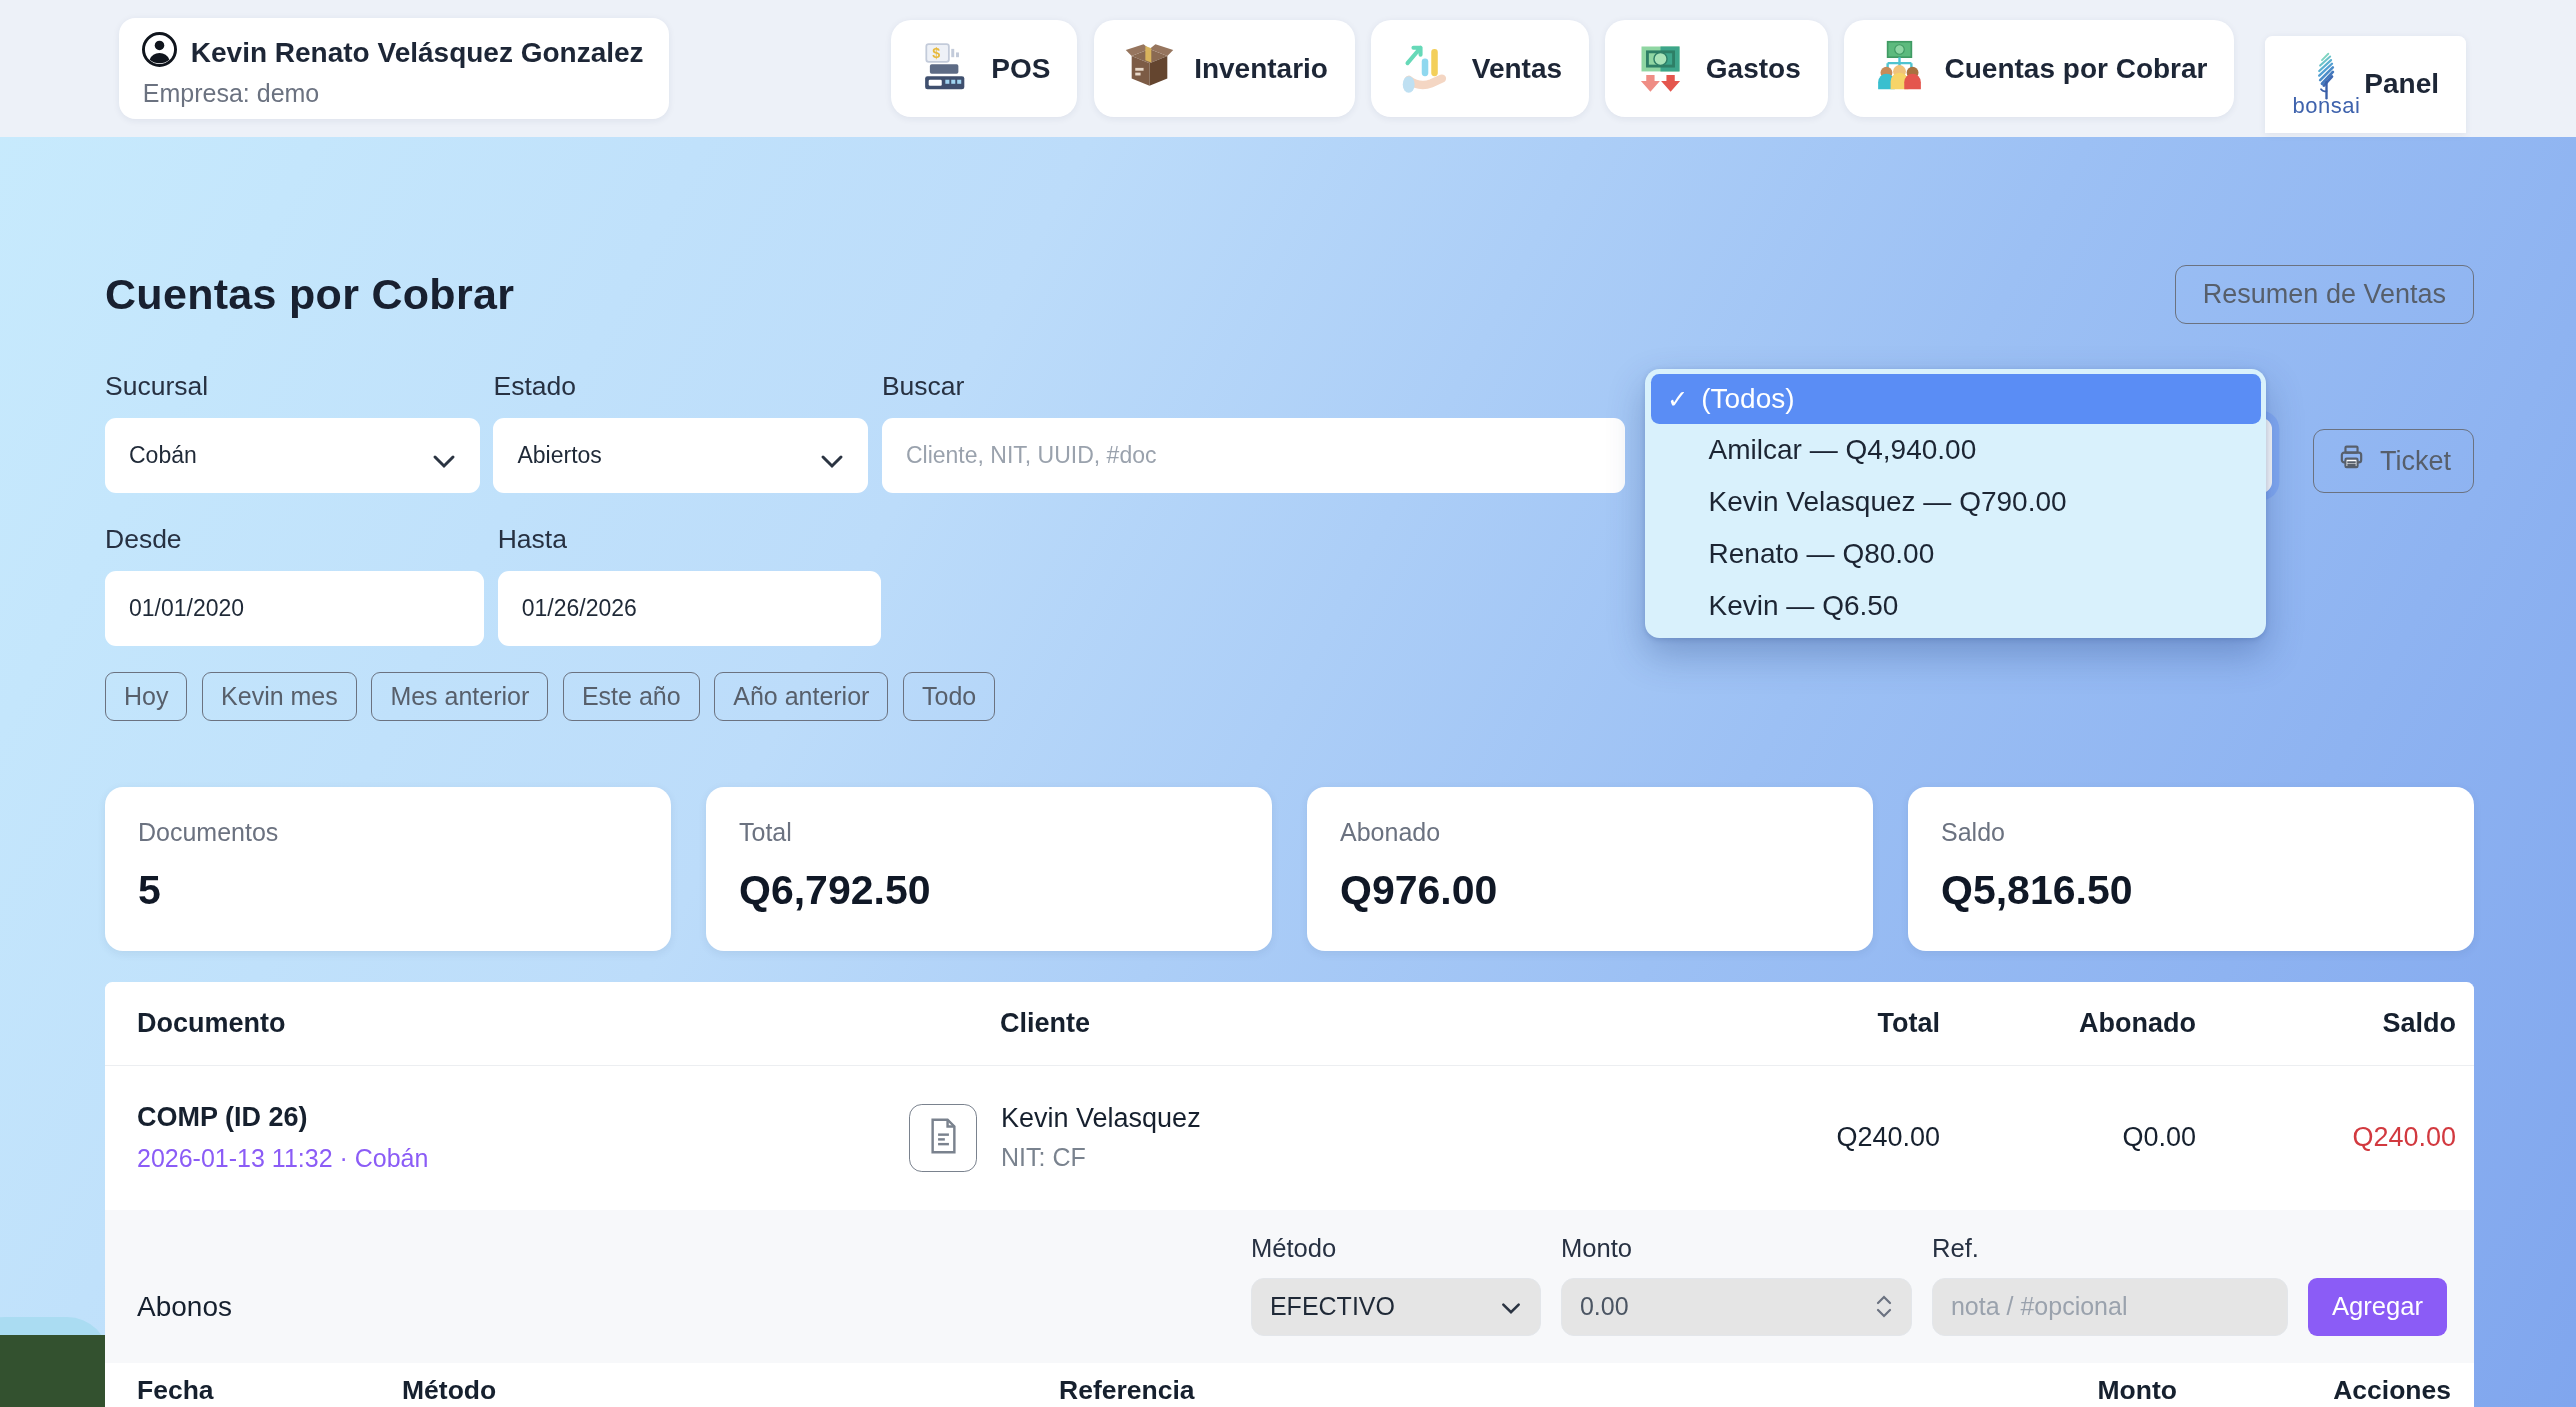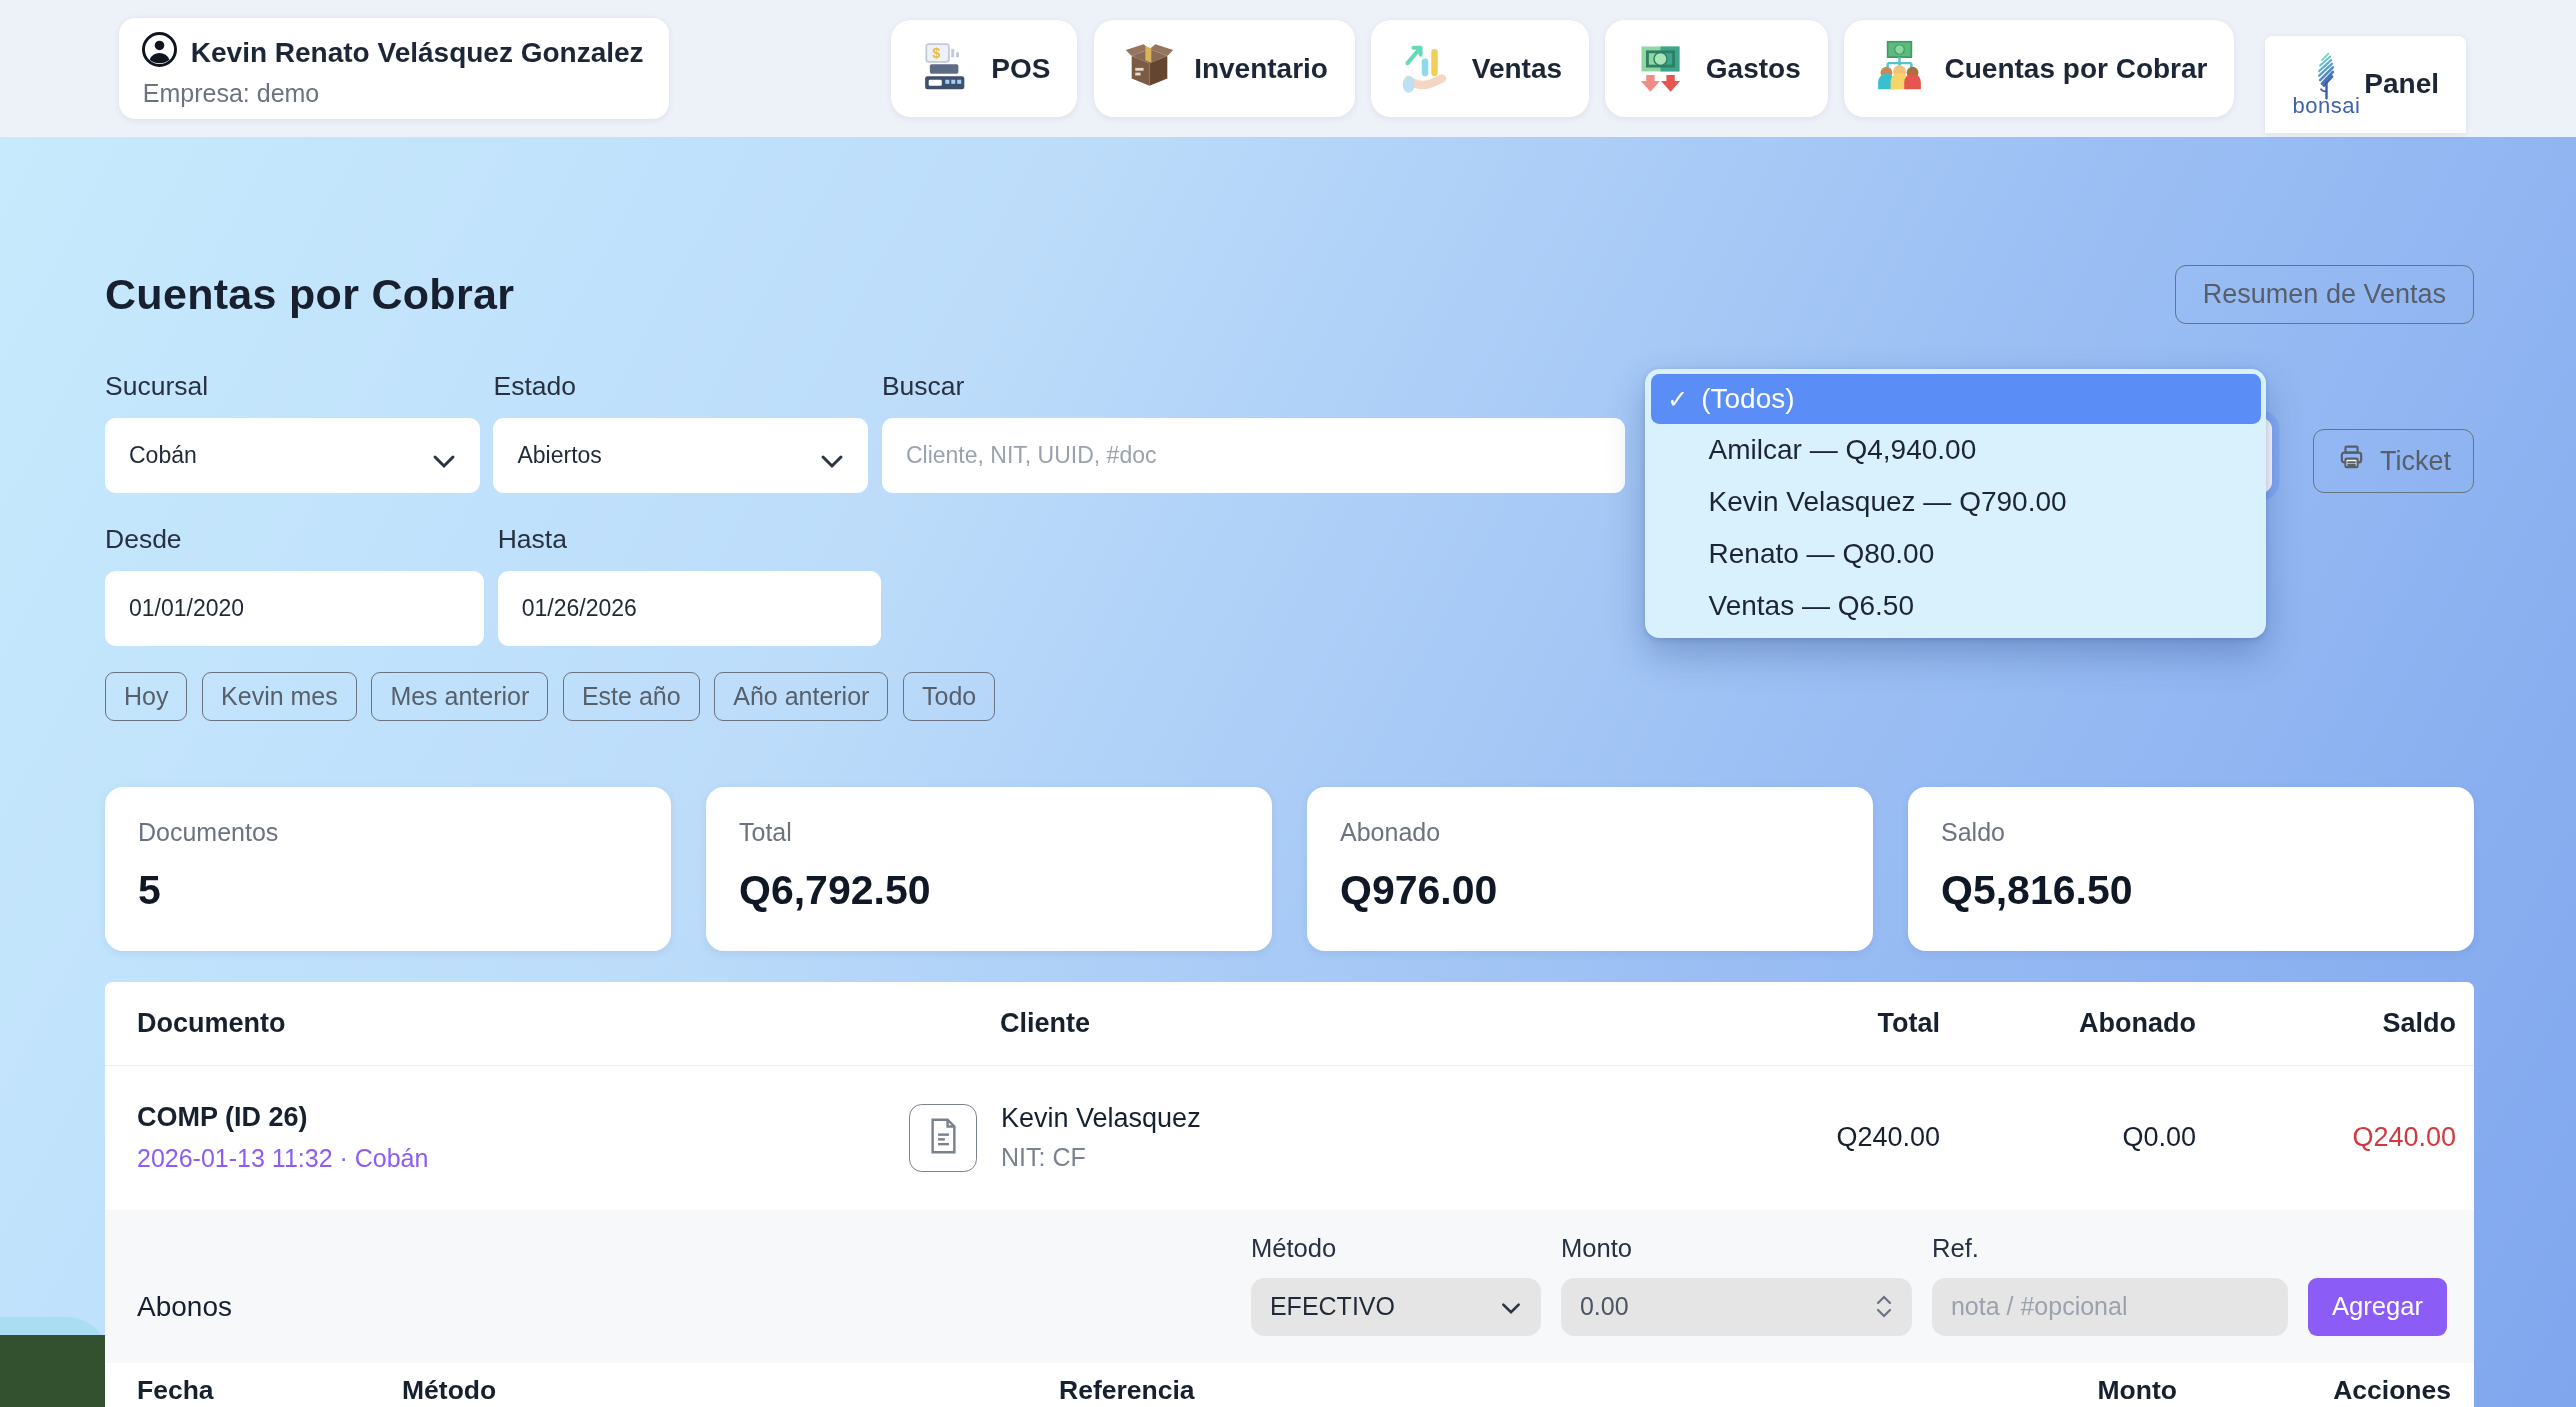--- a/index.html
+++ b/index.html
@@ -314,21 +314,21 @@
         </div>
 
         <div class="dropdown">
           <div class="dd-selected">
             <span class="dd-check">✓</span>
             <span>(Todos)</span>
           </div>
           <div class="dd-opt">Amilcar — Q4,940.00</div>
           <div class="dd-opt">Kevin Velasquez — Q790.00</div>
           <div class="dd-opt">Renato — Q80.00</div>
-          <div class="dd-opt">Ventas — Q6.50</div>
+          <div class="dd-opt">Kevin — Q6.50</div>
         </div>
       </div>
       <div class="fcol ticket-col">
         <div class="flabel">&nbsp;</div>
         <button class="btn-outline btn-ticket">
           <span>
             <svg viewBox="0 0 24 24" fill="none" stroke="#575f6b" stroke-width="1.8">
                 <rect x="7" y="3" width="10" height="5" rx="1"></rect>
                 <rect x="4" y="8" width="16" height="8" rx="2"></rect>
                 <rect x="7" y="13" width="10" height="7" rx="1" fill="#fff"></rect>

